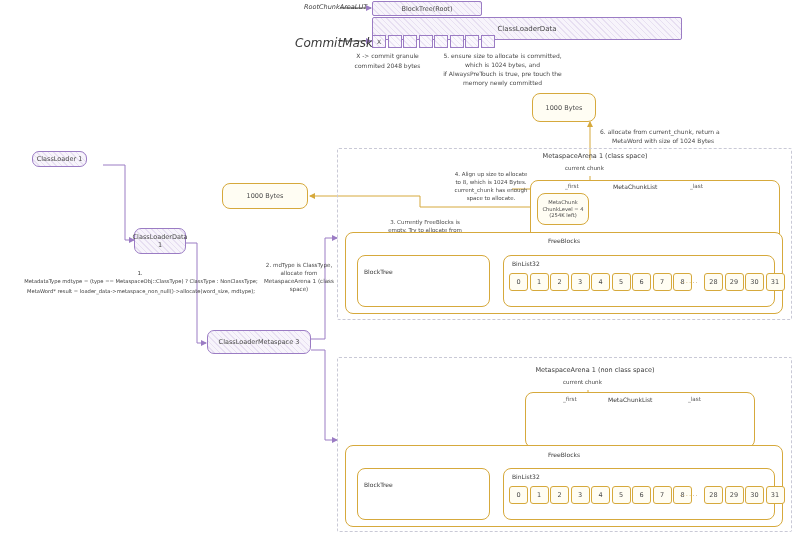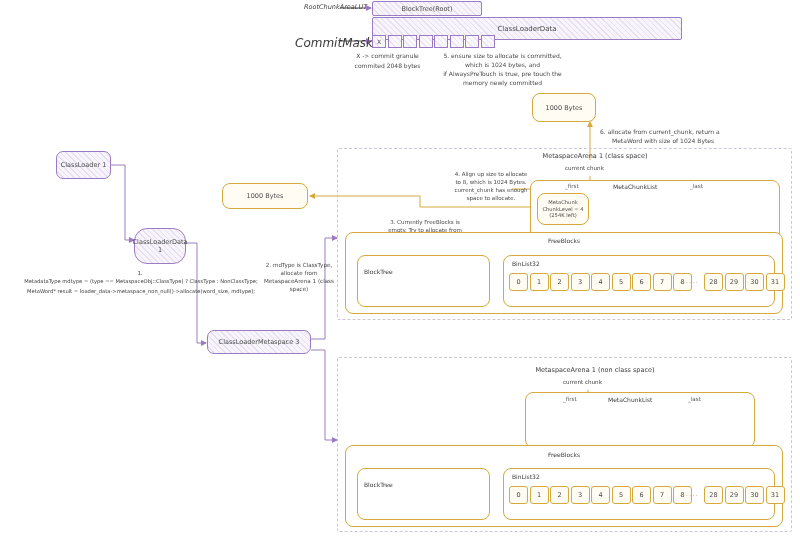--- a/index.html
+++ b/index.html
@@ -128,23 +128,23 @@
 <div class="note" style="left:425px;top:52px;width:155px;font-size:6px;">5. ensure size to allocate is committed,</div>
 <div class="note" style="left:425px;top:61px;width:155px;font-size:6px;">which is 1024 bytes, and</div>
 <div class="note" style="left:425px;top:70px;width:155px;font-size:6px;">if AlwaysPreTouch is true, pre touch the</div>
 <div class="note" style="left:425px;top:79px;width:155px;font-size:6px;">memory newly committed</div>
 
 <div class="abs ynode" style="left:532px;top:93px;width:64px;height:29px;font-size:6.5px;">1000 Bytes</div>
 
 <div class="note" style="left:600px;top:128px;width:175px;font-size:6px;text-align:left;">6. allocate from current_chunk, return a</div>
 <div class="note" style="left:612px;top:137px;width:175px;font-size:6px;text-align:left;">MetaWord with size of 1024 Bytes</div>
 
-<div class="abs pnode" style="left:56px;top:151px;width:55px;height:28px;font-size:6.5px;">ClassLoader 1</div>
-
-<div class="abs pnode" style="left:134px;top:228px;width:52px;height:36px;font-size:6.5px;border-radius:13px;">ClassLoaderData 1</div>
+<div class="abs pnode" style="left:32px;top:151px;width:55px;height:16px;font-size:6.5px;">ClassLoader 1</div>
+
+<div class="abs pnode" style="left:134px;top:228px;width:52px;height:26px;font-size:6.5px;">ClassLoaderData 1</div>
 
 <div class="abs pnode" style="left:207px;top:330px;width:104px;height:24px;font-size:6.5px;">ClassLoaderMetaspace 3</div>
 
 <div class="code" style="left:0px;top:270px;width:280px;font-size:5.5px;">1.</div>
 <div class="code" style="left:-2px;top:278px;width:286px;font-size:5.2px;">MetadataType mdtype = (type == MetaspaceObj::ClassType) ? ClassType : NonClassType;</div>
 <div class="code" style="left:-2px;top:288px;width:286px;font-size:5.2px;">MetaWord* result = loader_data-&gt;metaspace_non_null()-&gt;allocate(word_size, mdtype);</div>
 
 <div class="abs ynode" style="left:222px;top:183px;width:86px;height:26px;font-size:6.5px;">1000 Bytes</div>
 
 <div class="note" style="left:262px;top:262px;width:74px;font-size:5.6px;">2. mdType is ClassType,</div>

